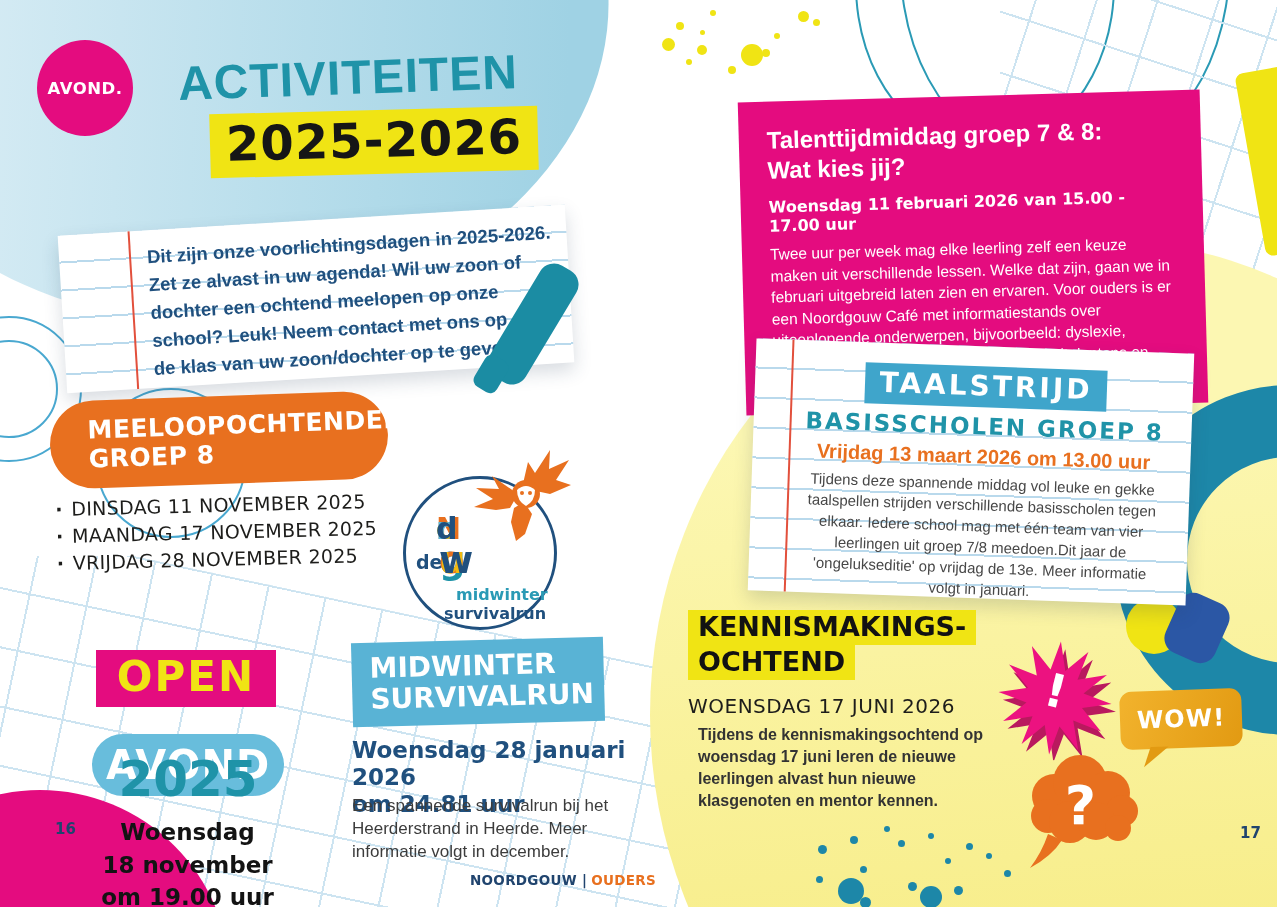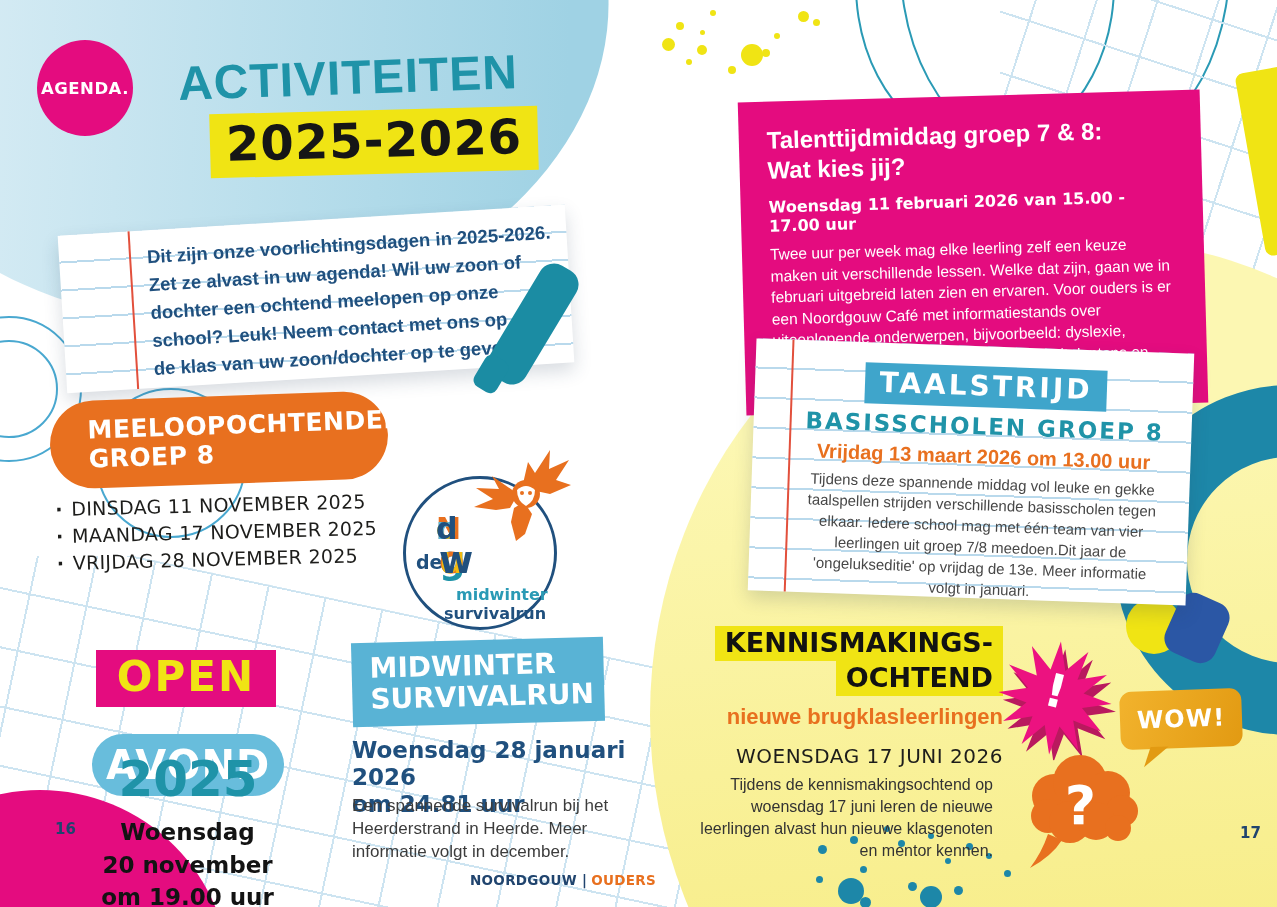--- a/index.html
+++ b/index.html
@@ -105,26 +105,26 @@
   .talent .body { font-size:15.5px; line-height:21.5px; }
   .paper2 { left:752px; top:346px; width:438px; height:252px; transform:rotate(2deg);
     background-image:repeating-linear-gradient(to bottom,transparent 0 28px,#b9d9ec 28px 30px); }
   .paper2 .redline { left:36px; }
   .p2-content { padding:20px 24px 0 48px; text-align:center; }
   .taal-title { display:inline-block; background:#3fa5cb; color:#fff; font-size:28px;
     letter-spacing:3px; padding:3px 14px 5px; }
   .taal-sub { color:#1f93a8; font-size:23px; letter-spacing:2px; margin-top:6px; }
   .taal-date { color:#e8701f; font-weight:bold; font-size:20px; margin-top:6px; }
   .taal-body { font-size:15px; line-height:21px; color:#474747; margin-top:5px; }
-  .kennis { left:688px; top:626px; width:315px; text-align:right; z-index:3; }
+  .kennis { left:688px; top:610px; width:315px; text-align:left; z-index:3; }
   .k-hl { display:inline-block; background:#f0e414; color:#121212; font-size:27px; padding:1px 10px 3px; }
   .k-sub { color:#e8701f; font-weight:bold; font-size:22px; margin-top:8px; }
   .k-date { font-family:"DejaVu Sans",sans-serif; font-size:20px; color:#1d1d1b;
     margin-top:14px; letter-spacing:.5px; }
-  .k-body { font-size:16px; line-height:22px; color:#333; margin-top:6px; padding:0 10px; }
+  .k-body { font-size:16px; line-height:22px; color:#333; margin-top:6px; padding:0 10px;font-weight:bold; }
   .star-wrap { left:993px; top:636px; width:124px; height:124px; z-index:3; transform:rotate(6deg); }
   .star-wrap .ex { position:absolute; left:0; right:0; top:28px; text-align:center; color:#fff;
     font-size:46px; transform:rotate(8deg); }
   .wow { left:1120px; top:690px; width:122px; height:58px; border-radius:12px; z-index:3;
     background:linear-gradient(110deg,#f2b32d,#e29a12); transform:rotate(-2deg);
     display:flex; align-items:center; justify-content:center; color:#fff; font-size:24px; letter-spacing:1px; }
   .wow::after { content:""; position:absolute; left:26px; bottom:-18px; width:0; height:0;
     border-top:20px solid #e29a12; border-right:18px solid transparent; transform:skew(-20deg); }
   .cloud-wrap { left:1018px; top:748px; width:135px; height:130px; z-index:3; }
   .cloud-wrap .q { position:absolute; left:0; right:10px; top:26px; text-align:center; color:#fff; font-size:54px; }
@@ -182,21 +182,21 @@
     <i class="dot b" style="left:966px;top:843px;width:7px;height:7px"></i>
     <i class="dot b" style="left:986px;top:853px;width:6px;height:6px"></i>
     <i class="dot b" style="left:1004px;top:870px;width:7px;height:7px"></i>
     <i class="dot b" style="left:928px;top:833px;width:6px;height:6px"></i>
     <i class="dot b" style="left:860px;top:866px;width:7px;height:7px"></i>
     <i class="dot b" style="left:816px;top:876px;width:7px;height:7px"></i>
     <i class="dot b" style="left:954px;top:886px;width:9px;height:9px"></i>
   </div>
 
   <div class="abs agenda-badge">
-    <span class="df">AGENDA.</span>
+    <span class="df">AVOND.</span>
   </div>
   <div class="abs title1">ACTIVITEITEN</div>
   <div class="abs title2">
     <span class="df">2025-2026</span>
   </div>
 
   <div class="abs paper paper1">
     <div class="redline"></div>
     <p>Dit zijn onze voorlichtingsdagen in 2025-2026. Zet ze alvast in uw agenda! Wil uw zoon of dochter een ochtend meelopen op onze school? Leuk! Neem contact met ons op om de klas van uw zoon/dochter op te geven.</p>
   </div>
@@ -211,21 +211,21 @@
     <div>DINSDAG 11 NOVEMBER 2025</div>
     <div>MAANDAG 17 NOVEMBER 2025</div>
     <div>VRIJDAG 28 NOVEMBER 2025</div>
   </div>
 
   <div class="abs open-w2 df">AVOND</div>
   <div class="abs open-w1 df">OPEN</div>
   <div class="abs open-year df">2025</div>
   <div class="abs open-date df">
     <div>Woensdag</div>
-    <div>20 november</div>
+    <div>18 november</div>
     <div>om 19.00 uur</div>
   </div>
 
   <div class="abs logo-circle">
     <span class="lg-noord df">
         <span class="lc1">N</span>
         <span class="lc2">o</span>
         <span class="lc3">o</span>
         <span class="lc4">r</span>
         <span class="lc5">d</span>
@@ -280,21 +280,20 @@
       <div><span class="taal-title df">TAALSTRIJD</span></div>
       <div class="taal-sub df">BASISSCHOLEN GROEP 8</div>
       <div class="taal-date">Vrijdag 13 maart 2026 om 13.00 uur</div>
       <div class="taal-body">Tijdens deze spannende middag vol leuke en gekke taalspellen strijden verschillende basisscholen tegen elkaar. Iedere school mag met één team van vier leerlingen uit groep 7/8 meedoen.Dit jaar de 'ongelukseditie' op vrijdag de 13e. Meer informatie volgt in januari.</div>
     </div>
   </div>
 
   <div class="abs kennis">
     <div><span class="k-hl df">KENNISMAKINGS-</span></div>
     <div><span class="k-hl df">OCHTEND</span></div>
-    <div class="k-sub">nieuwe brugklasleerlingen</div>
     <div class="k-date">WOENSDAG 17 JUNI 2026</div>
     <div class="k-body">Tijdens de kennismakingsochtend op woensdag 17 juni leren de nieuwe leerlingen alvast hun nieuwe klasgenoten en mentor kennen.</div>
   </div>
 
   <div class="abs star-wrap">
     <svg viewBox="0 0 120 120" width="124" height="124">
       <polygon fill="#b9195e" transform="translate(5,7)" points="115,60 87,67 107.6,87.5 79.8,79.8 87.5,107.6 67.2,87 60,115 52.8,87 32.5,107.6 40.2,79.8 12.4,87.5 33,67.2 5,60 33,52.8 12.4,32.5 40.2,40.2 32.5,12.4 52.8,33 60,5 67.2,33 87.5,12.4 79.8,40.2 107.6,32.5 87,52.8"></polygon>
       <polygon fill="#ec1280" points="115,60 87,67 107.6,87.5 79.8,79.8 87.5,107.6 67.2,87 60,115 52.8,87 32.5,107.6 40.2,79.8 12.4,87.5 33,67.2 5,60 33,52.8 12.4,32.5 40.2,40.2 32.5,12.4 52.8,33 60,5 67.2,33 87.5,12.4 79.8,40.2 107.6,32.5 87,52.8"></polygon>
     </svg>
     <span class="ex df">!</span>

